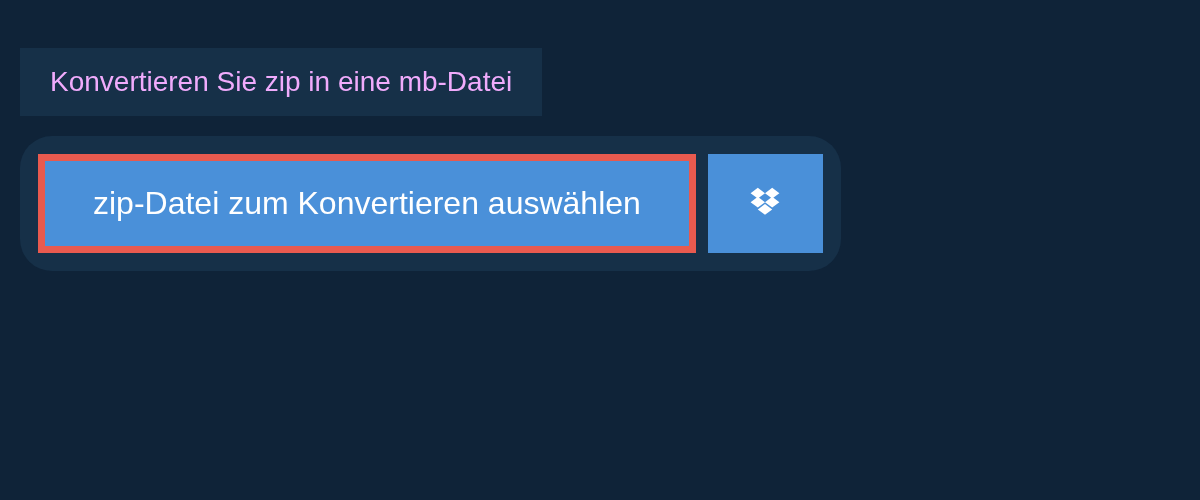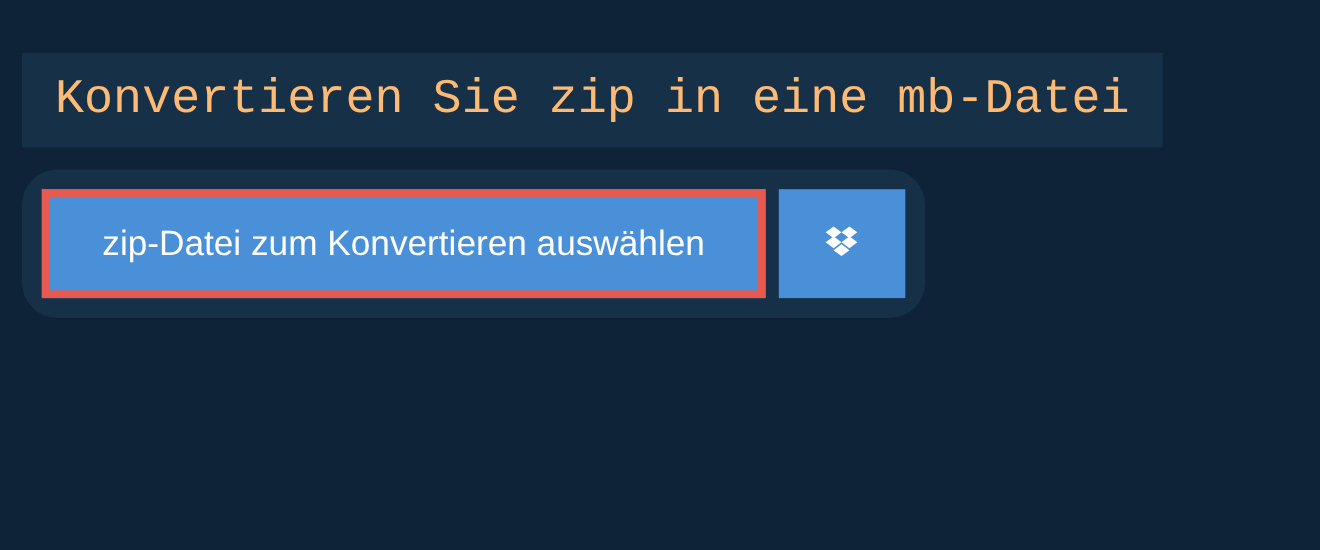--- a/index.html
+++ b/index.html
@@ -15,24 +15,23 @@
       overflow: hidden;
     }
     .title-bar {
       background-color: #163048;
       padding: 18px 30px;
       display: inline-block;
       margin-top: 48px;
       margin-left: 20px;
     }
     .title-text {
-      color: #fdba74;
-      font-size: 44px;
+      color: #f0abfc;
+      font-size: 28px;
       font-weight: 400;
-      font-family: Liberation Mono, monospace;
     }
     .upload-area {
       background-color: #163048;
       margin-top: 20px;
       margin-left: 20px;
       padding: 18px;
       display: inline-flex;
       align-items: stretch;
       gap: 12px;
       border-radius: 32px;

